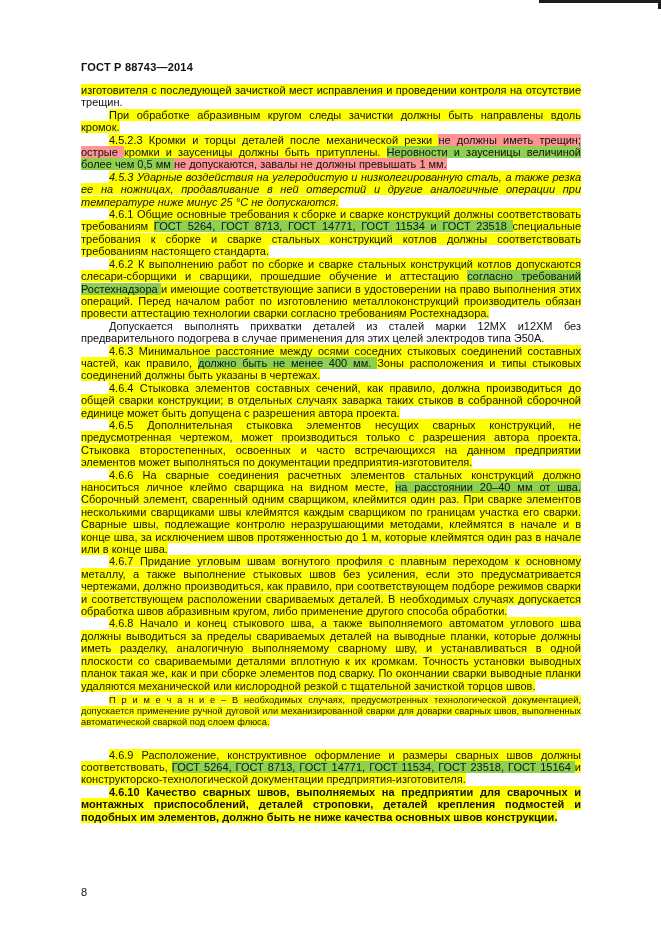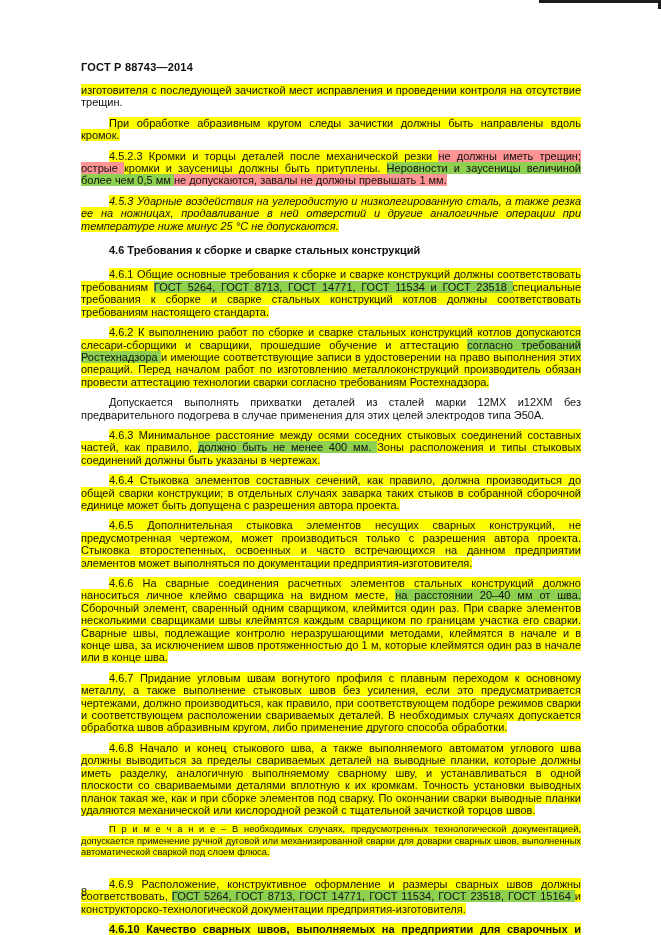--- a/index.html
+++ b/index.html
@@ -47,21 +47,21 @@
   .content {
     position: absolute;
     top: 84px;
     left: 81px;
     width: 500px;
     font-size: 11px;
     line-height: 12.4px;
     text-align: justify;
   }
   p.para {
-    margin: 0 0 8px 0;
+    margin: 0 0 0 0;
     padding: 0;
   }
   p.para.indent {
     text-indent: 28px;
   }
   p.para.heading {
     font-weight: bold;
     margin: 12px 0 12px 0;
     text-align: left;
   }
@@ -86,21 +86,20 @@
 
 <div class="page">
   <div class="scan-artifact-top"></div>
   <div class="scan-artifact-corner"></div>
   <div class="doc-header">ГОСТ Р 88743—2014</div>
   <div class="content" id="content">
       <p class="para body"><span style="background-color: rgb(255, 255, 0);">изготовителя с последующей зачисткой мест исправления и проведении контроля на отсутствие </span><span>трещин.</span></p>
       <p class="para body indent"><span style="background-color: rgb(255, 255, 0);">При обработке абразивным кругом следы зачистки должны быть направлены вдоль кромок.</span></p>
       <p class="para body indent"><span style="background-color: rgb(255, 255, 0);">4.5.2.3 Кромки и торцы деталей после механической резки </span><span style="background-color: rgb(255, 148, 148);">не должны иметь трещин; острые </span><span style="background-color: rgb(255, 255, 0);">кромки и заусеницы должны быть притуплены. </span><span style="background-color: rgb(142, 208, 79);">Неровности и заусеницы величиной более чем 0,5 мм </span><span style="background-color: rgb(255, 148, 148);">не допускаются, завалы не должны превышать 1 мм.</span></p>
       <p class="para body indent"><span style="background-color: rgb(255, 255, 0); font-style: italic;">4.5.3 Ударные воздействия на углеродистую и низколегированную сталь, а также резка ее на ножницах, продавливание в ней отверстий и другие аналогичные операции при температуре ниже минус 25 °С не допускаются.</span></p>
-      <p class="para heading indent"><span>4.6 Требования к сборке и сварке стальных конструкций</span></p>
       <p class="para body indent"><span style="background-color: rgb(255, 255, 0);">4.6.1 Общие основные требования к сборке и сварке конструкций должны соответствовать требованиям </span><span style="background-color: rgb(142, 208, 79);">ГОСТ 5264, ГОСТ 8713, ГОСТ 14771, ГОСТ 11534 и ГОСТ 23518 </span><span style="background-color: rgb(255, 255, 0);">специальные требования к сборке и сварке стальных конструкций котлов должны соответствовать требованиям настоящего стандарта.</span></p>
       <p class="para body indent"><span style="background-color: rgb(255, 255, 0);">4.6.2 К выполнению работ по сборке и сварке стальных конструкций котлов допускаются слесари-сборщики и сварщики, прошедшие обучение и аттестацию </span><span style="background-color: rgb(142, 208, 79);">согласно требований Ростехнадзора </span><span style="background-color: rgb(255, 255, 0);">и имеющие соответствующие записи в удостоверении на право выполнения этих операций. Перед началом работ по изготовлению металлоконструкций производитель обязан провести аттестацию технологии сварки согласно требованиям Ростехнадзора.</span></p>
       <p class="para body indent"><span>Допускается выполнять прихватки деталей из сталей марки 12МХ и12ХМ без предварительного подогрева в случае применения для этих целей электродов типа Э50А.</span></p>
       <p class="para body indent"><span style="background-color: rgb(255, 255, 0);">4.6.3 Минимальное расстояние между осями соседних стыковых соединений составных частей, как правило, </span><span style="background-color: rgb(142, 208, 79);">должно быть не менее 400 мм. </span><span style="background-color: rgb(255, 255, 0);">Зоны расположения и типы стыковых соединений должны быть указаны в чертежах.</span></p>
       <p class="para body indent"><span style="background-color: rgb(255, 255, 0);">4.6.4 Стыковка элементов составных сечений, как правило, должна производиться до общей сварки конструкции; в отдельных случаях заварка таких стыков в собранной сборочной единице может быть допущена с разрешения автора проекта.</span></p>
       <p class="para body indent"><span style="background-color: rgb(255, 255, 0);">4.6.5 Дополнительная стыковка элементов несущих сварных конструкций, не предусмотренная чертежом, может производиться только с разрешения автора проекта. Стыковка второстепенных, освоенных и часто встречающихся на данном предприятии элементов может выполняться по документации предприятия-изготовителя.</span></p>
       <p class="para body indent"><span style="background-color: rgb(255, 255, 0);">4.6.6 На сварные соединения расчетных элементов стальных конструкций должно наноситься личное клеймо сварщика на видном месте, </span><span style="background-color: rgb(142, 208, 79);">на расстоянии 20–40 мм от шва. </span><span style="background-color: rgb(255, 255, 0);">Сборочный элемент, сваренный одним сварщиком, клеймится один раз. При сварке элементов несколькими сварщиками швы клеймятся каждым сварщиком по границам участка его сварки. Сварные швы, подлежащие контролю неразрушающими методами, клеймятся в начале и в конце шва, за исключением швов протяженностью до 1 м, которые клеймятся один раз в начале или в конце шва.</span></p>
       <p class="para body indent"><span style="background-color: rgb(255, 255, 0);">4.6.7 Придание угловым швам вогнутого профиля с плавным переходом к основному металлу, а также выполнение стыковых швов без усиления, если это предусматривается чертежами, должно производиться, как правило, при соответствующем подборе режимов сварки и соответствующем расположении свариваемых деталей. В необходимых случаях допускается обработка швов абразивным кругом, либо применение другого способа обработки.</span></p>
       <p class="para body indent"><span style="background-color: rgb(255, 255, 0);">4.6.8 Начало и конец стыкового шва, а также выполняемого автоматом углового шва должны выводиться за пределы свариваемых деталей на выводные планки, которые должны иметь разделку, аналогичную выполняемому сварному шву, и устанавливаться в одной плоскости со свариваемыми деталями вплотную к их кромкам. Точность установки выводных планок такая же, как и при сборке элементов под сварку. По окончании сварки выводные планки удаляются механической или кислородной резкой с тщательной зачисткой торцов швов.</span></p>
       <p class="para note indent"><span style="background-color: rgb(255, 255, 0);">П р и м е ч а н и е – В необходимых случаях, предусмотренных технологической документацией, допускается применение ручной дуговой или механизированной сварки для доварки сварных швов, выполненных автоматической сваркой под слоем флюса.</span></p>

